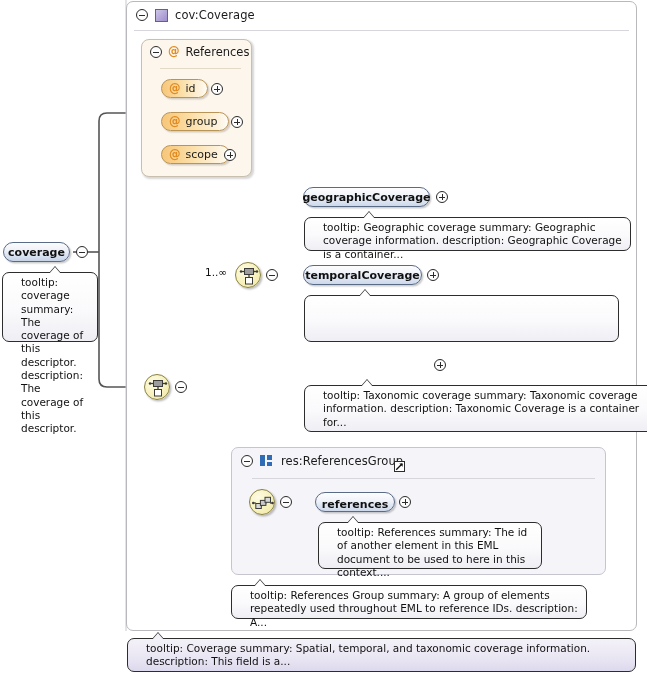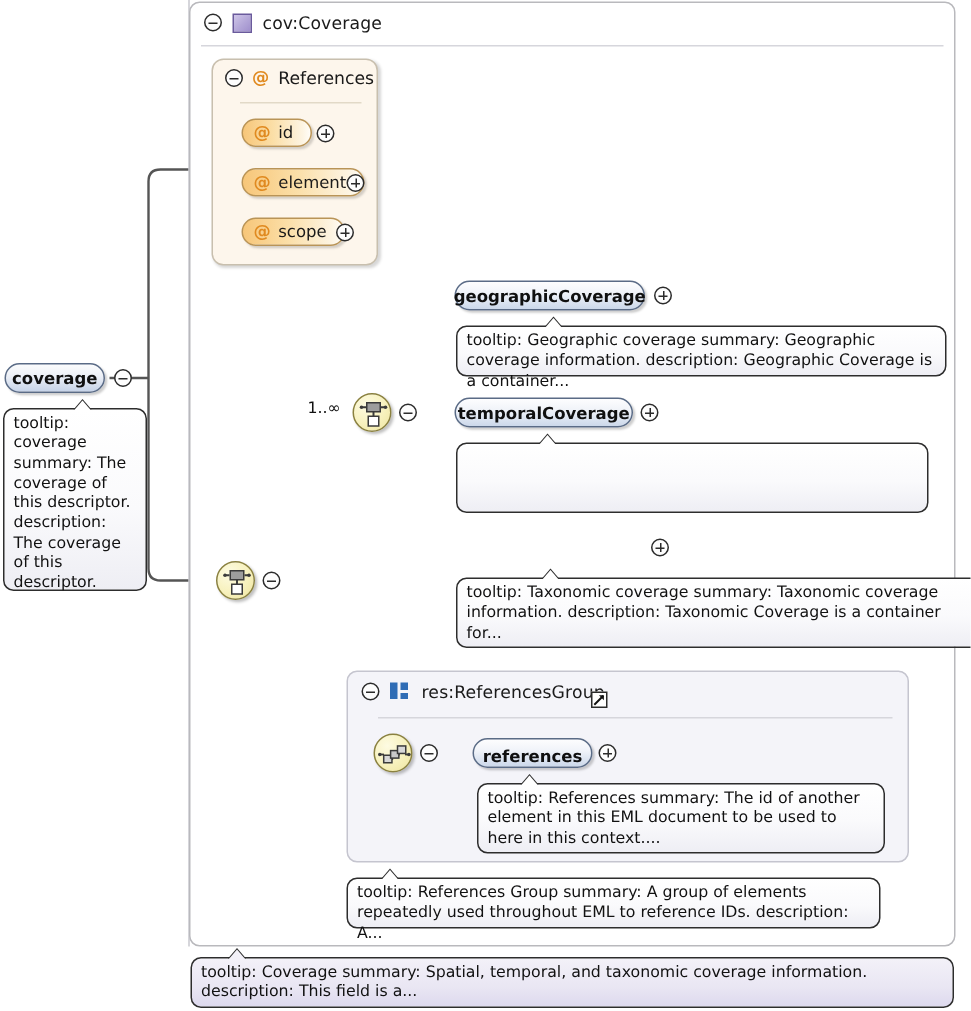--- a/index.html
+++ b/index.html
@@ -162,21 +162,21 @@
 
   
   .tip {
     position: absolute;
     box-sizing: border-box;
     border: 1px solid #2d2d2d;
     border-radius: 7px;
     background: linear-gradient(to bottom, #ffffff 0%, #fafafc 55%, #eeeef4 100%);
     font-size: 10.5px;
     line-height: 13.3px;
-    padding: 3px 5px 3px 6px;
+    padding: 3px 5px 3px 18px;
     color: #111;
   }
   .tip.lav {
     background: linear-gradient(to bottom, #f3f1f8 0%, #e9e6f3 60%, #ddd9ee 100%);
   }
   
   .tip .notch, .tip .notch-in {
     position: absolute; width: 0; height: 0;
     border-left: 6px solid transparent;
     border-right: 6px solid transparent;
@@ -250,36 +250,36 @@
   </div>
 
   <div class="attr-pill" style="left:161px; top:79px;">
     <span class="at-sym">@</span>
     <span>id</span>
   </div>
   <span class="toggle plus abs" style="left:211px; top:83px;"></span>
 
   <div class="attr-pill" style="left:161px; top:112px;">
     <span class="at-sym">@</span>
-    <span>element</span>
+    <span>group</span>
   </div>
   <span class="toggle plus abs" style="left:231px; top:116px;"></span>
 
   <div class="attr-pill" style="left:161px; top:145px;">
     <span class="at-sym">@</span>
     <span>scope</span>
   </div>
   <span class="toggle plus abs" style="left:224px; top:149px;"></span>
 
   <div class="elem-pill root" style="left:3px; top:242px; width:67px;">
     <span>coverage</span>
   </div>
   <span class="toggle abs" style="left:76px; top:246px;"></span>
 
-  <div class="tip" style="left:2px; top:272px; width:96px; height:122px;">
+  <div class="tip" style="left:2px; top:272px; width:96px; height:70px;">
     <span class="notch" style="left:46px;"></span>
     <span class="notch-in" style="left:46px;"></span>
     <span>tooltip: coverage summary: The coverage of this descriptor. description: The coverage of this descriptor.</span>
   </div>
 
   <div class="comp" style="left:144px; top:374px;">
     <svg width="26" height="26" viewBox="0 0 26 26">
       <g stroke="#3b3b3b" stroke-width="1.3" fill="none">
         <path d="M 13 11.5 L 13 14.5"></path>
         <path d="M 5.5 8.5 L 8 8.5"></path>
@@ -369,21 +369,21 @@
       <circle cx="3.2" cy="13" r="1.2" fill="#3b3b3b"></circle>
       <circle cx="22.6" cy="13" r="1.2" fill="#3b3b3b"></circle>
     </svg>
   </div>
   <span class="toggle abs" style="left:280px; top:496px;"></span>
 
   <div class="elem-pill" style="left:315px; top:492px; width:80px;align-items:flex-end;">
     <span>references</span>
   </div>
   <span class="toggle plus abs" style="left:399px; top:496px;"></span>
-  <div class="tip" style="left:318px; top:522px; width:272px; height:47px;">
+  <div class="tip" style="left:318px; top:522px; width:224px; height:47px;">
     <span class="notch" style="left:28px;"></span>
     <span class="notch-in" style="left:28px;"></span>
     <span>tooltip: References summary: The id of another element in this EML document to be used to here in this context....</span>
   </div>
 
   <div class="tip lav" style="left:127px; top:638px; width:509px; height:34px;">
     <span class="notch" style="left:24px;"></span>
     <span class="notch-in" style="left:24px;"></span>
     <span>tooltip: Coverage summary: Spatial, temporal, and taxonomic coverage information. description: This field is a...</span>
   </div>

